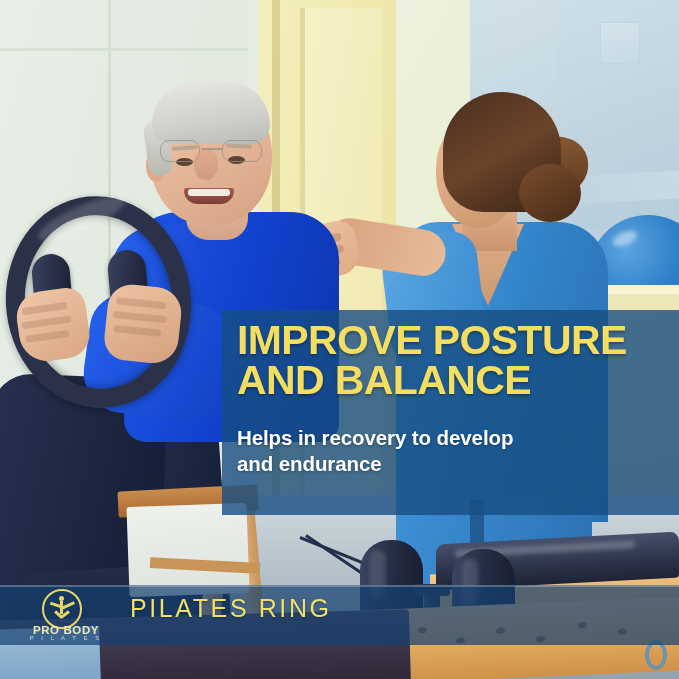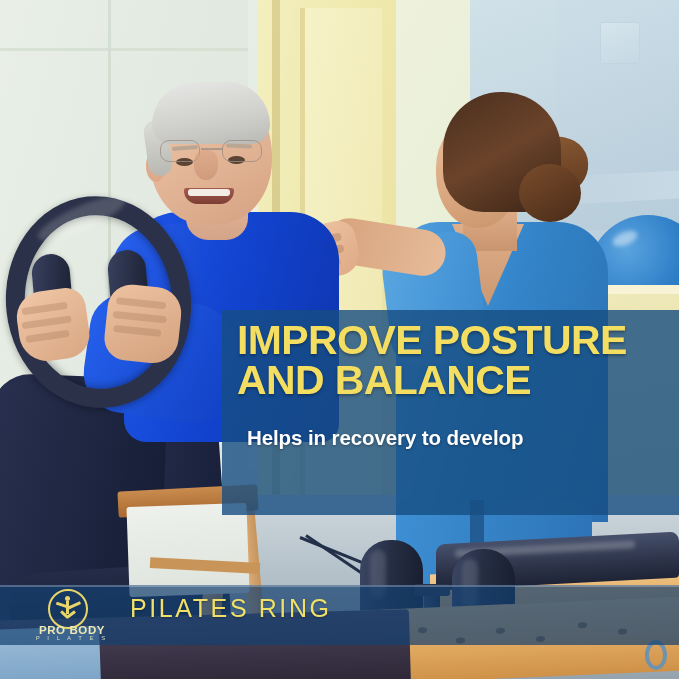--- a/index.html
+++ b/index.html
@@ -386,35 +386,34 @@
     letter-spacing:-0.6px;
     text-shadow:0 2px 3px rgba(0,0,0,.30);
   }
   .headline span{display:block;}
   .subline{
     position:absolute;left:237px;top:425px;width:430px;
     color:#ffffff;
     font-size:20.5px;line-height:26px;font-weight:bold;
     letter-spacing:-0.1px;
     text-shadow:0 1px 3px rgba(0,0,0,.35);
-    margin-left:10px;
   }
   .subline span{display:block;}
 
   
   .bottom-bar{
     position:absolute;left:0;top:585px;width:679px;height:60px;
     background:rgba(20,64,112,.70);
   }
   .bottom-bar:before{
     content:"";position:absolute;left:0;top:0;width:679px;height:2px;
     background:rgba(255,255,255,.25);
   }
   .logo{
-    position:absolute;left:22px;top:588px;width:100px;height:52px;
+    position:absolute;left:16px;top:588px;width:100px;height:52px;
   }
   .logo-mark{
     position:absolute;left:26px;top:1px;width:40px;height:40px;
   }
   .logo-circle{
     position:absolute;inset:0;border:2.4px solid #E9D66B;border-radius:50%;
   }
   .logo-fig{
     position:absolute;left:11px;top:7px;width:18px;height:26px;
   }
@@ -560,20 +559,21 @@
 
   <div class="text-panel"></div>
 
   <div class="headline">
     <span>IMPROVE POSTURE</span>
     <span>AND BALANCE</span>
   </div>
 
   <div class="subline">
     <span>Helps in recovery to develop</span>
+    <span>and endurance</span>
   </div>
 
   <div class="bottom-bar"></div>
 
   <div class="logo">
     <div class="logo-mark">
       <div class="logo-circle"></div>
       <div class="logo-fig">
         <i style="left:6px;top:0;width:5px;height:5px;border-radius:50%;"></i>
         <i style="left:7px;top:5px;width:3px;height:13px;"></i>

